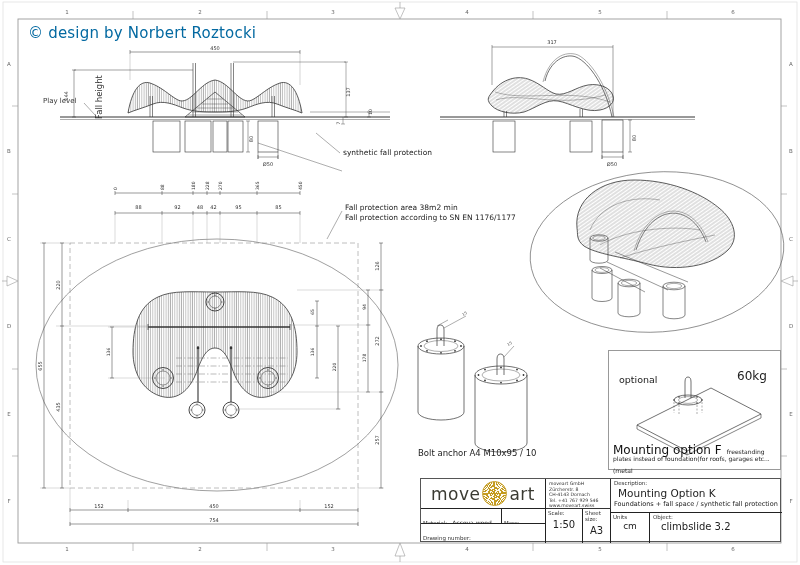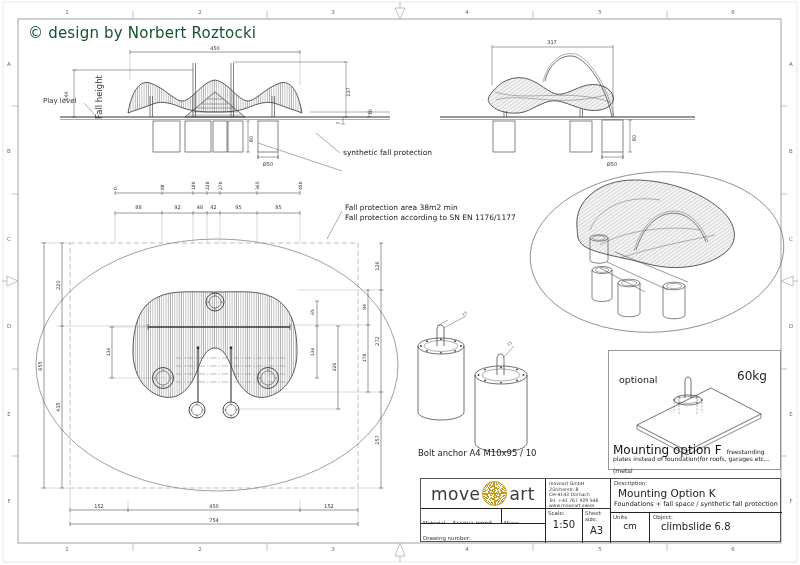--- a/index.html
+++ b/index.html
@@ -4,21 +4,21 @@
 <style>
   html,body{margin:0;padding:0;background:#888;}
   #canvas{position:relative;width:800px;height:565px;background:#fff;overflow:hidden;
           font-family:"DejaVu Sans","Liberation Sans",sans-serif;color:#222;margin:0 auto;}
   .abs{position:absolute;}
   svg text{font-family:"DejaVu Sans","Liberation Sans",sans-serif;fill:#333;}
   .ref{font-size:5.5px;fill:#666;}
   .dim{font-size:5px;}
   .dimS{font-size:4.5px;}
   .note{font-size:7.5px;line-height:9.5px;color:#222;}
-  .copyright{font-size:15px;color:#14532d;letter-spacing:0.2px;}
+  .copyright{font-size:15px;color:#0369a1;letter-spacing:0.2px;}
   
   .tb{left:420px;top:478px;width:361px;height:64px;border:1px solid #555;background:#fff;box-sizing:border-box;}
   .tb .cell{position:absolute;box-sizing:border-box;border-color:#555;overflow:hidden;}
   .lblT{font-size:5.5px;color:#333;}
   .valM{font-size:6px;}
   .logo-row{display:flex;align-items:center;justify-content:center;height:100%;gap:2px;}
   .logo-word{font-size:17px;font-weight:500;color:#3a3a32;letter-spacing:0.5px;}
   .gear{width:25px;height:25px;border-radius:50%;
         background:repeating-conic-gradient(#c49b20 0deg 4deg,#fdfcf5 4deg 9deg);
         border:1px solid #c49b20;box-sizing:border-box;}
@@ -422,17 +422,17 @@
     <div style="font-size:10px;text-align:center;margin-top:3px;">A3</div>
   </div>
 
   <div class="cell" style="left:190px;top:34px;width:39px;height:30px;border-right:1px solid;padding:1px 2px;">
     <div class="lblT">Units</div>
     <div style="font-size:9px;text-align:center;margin-top:1px;">cm</div>
   </div>
 
   <div class="cell" style="left:229px;top:34px;width:132px;height:30px;padding:1px 3px;">
     <div class="lblT">Object:</div>
-    <div style="font-size:10px;margin:1px 0 0 8px;">climbslide 6.8</div>
+    <div style="font-size:10px;margin:1px 0 0 8px;">climbslide 3.2</div>
   </div>
 </div>
 
 </div>
 
 </body></html>

